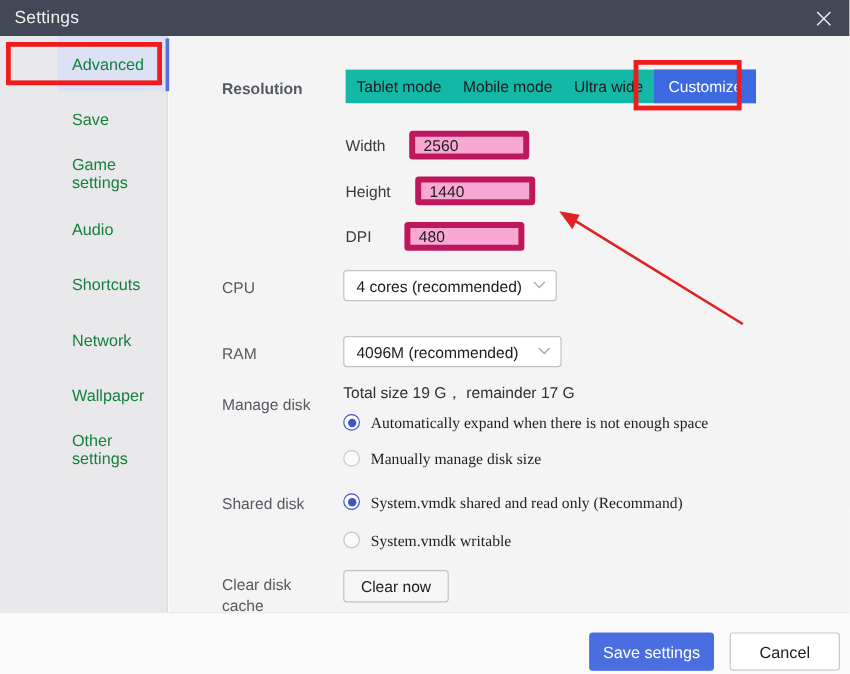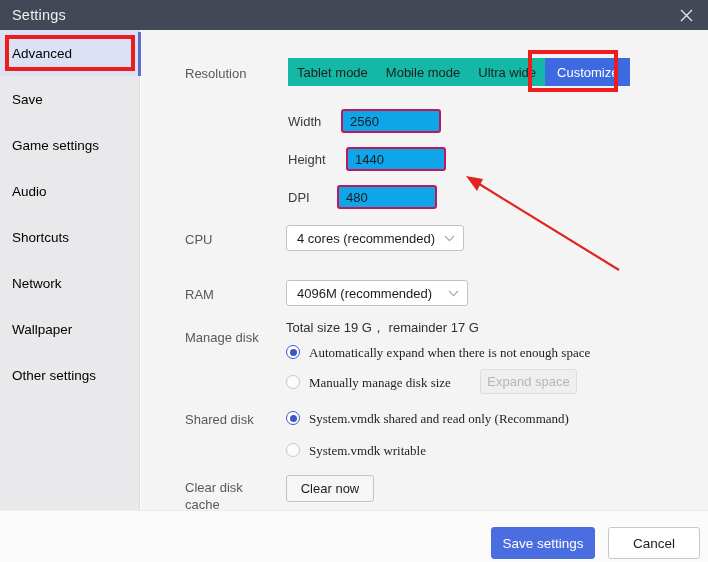--- a/index.html
+++ b/index.html
@@ -57,23 +57,24 @@
     background: #e9e9eb;
     border-right: 1px solid #dcdcde;
     box-sizing: border-box;
   }
   .sidebar-item {
     height: 46px;
     display: flex;
     align-items: center;
     padding-left: 12px;
     font-size: 13.5px;
-    color: #000000;
-    cursor: pointer;
-    box-sizing: border-box;
+    color: #15803d;
+    cursor: pointer;
+    box-sizing: border-box;
+    margin-left: 48px;
   }
   .sidebar-item.active {
     background: #dde1f6;
   }
   .sidebar-scroll-indicator {
     position: absolute;
     left: 138px;
     top: 2px;
     width: 4px;
     height: 44px;
@@ -124,22 +125,22 @@
 
   
   .field-label {
     position: absolute;
     font-size: 13px;
     color: #3a3a3a;
   }
   .text-input {
     position: absolute;
     height: 24px;
-    background: #0ea5e9;
-    border: 2px solid #be185d;
+    background: #f9a8d4;
+    border: 5px solid #be185d;
     border-radius: 3px;
     font-family: "Liberation Sans", sans-serif;
     font-size: 13px;
     color: #1c1c1c;
     padding: 0 7px;
     box-sizing: border-box;
     outline: none;
   }
 
   
@@ -320,21 +321,21 @@
       <span>Wallpaper</span>
     </div>
     <div class="sidebar-item">
       <span>Other settings</span>
     </div>
     <div class="sidebar-scroll-indicator"></div>
   </div>
 
   <div class="content">
 
-    <div class="row-label" style="position:absolute; left:44px; top:35px;">Resolution</div>
+    <div class="row-label" style="position:absolute; left:44px; top:35px;font-weight:bold;">Resolution</div>
 
     <div class="res-strip">
       <div class="res-tab">
         <span>Tablet mode</span>
       </div>
       <div class="res-tab">
         <span>Mobile mode</span>
       </div>
       <div class="res-tab">
         <span>Ultra wide</span>
@@ -379,21 +380,20 @@
     <div class="radio-row" style="left:145px; top:315px;">
       <span class="radio on"></span>
       <span class="radio-label">Automatically expand when there is not enough space</span>
     </div>
 
     <div class="radio-row" style="left:145px; top:345px;">
       <span class="radio off"></span>
       <span class="radio-label">Manually manage disk size</span>
     </div>
 
-    <div class="btn btn-disabled" style="left:339px; top:339px; width:97px; height:25px;">Expand space</div>
 
     <div class="row-label" style="position:absolute; left:44px; top:381px;">Shared disk</div>
 
     <div class="radio-row" style="left:145px; top:381px;">
       <span class="radio on"></span>
       <span class="radio-label">System.vmdk shared and read only (Recommand)</span>
     </div>
 
     <div class="radio-row" style="left:145px; top:413px;">
       <span class="radio off"></span>

